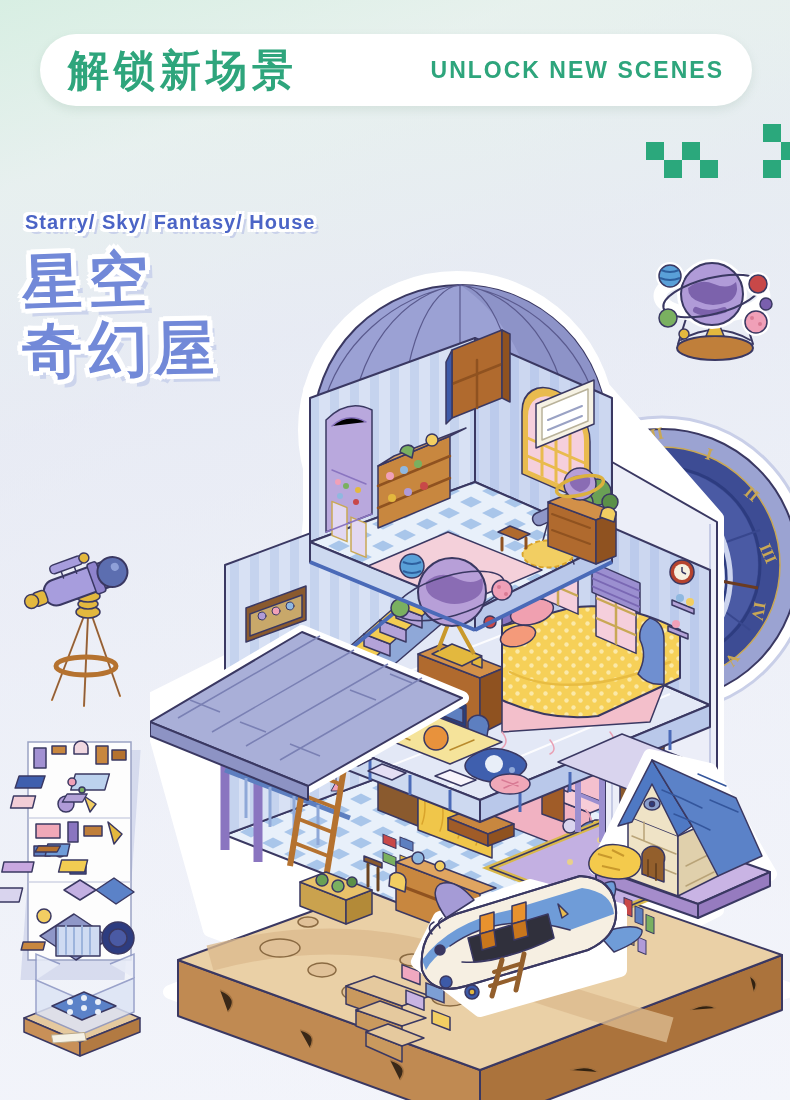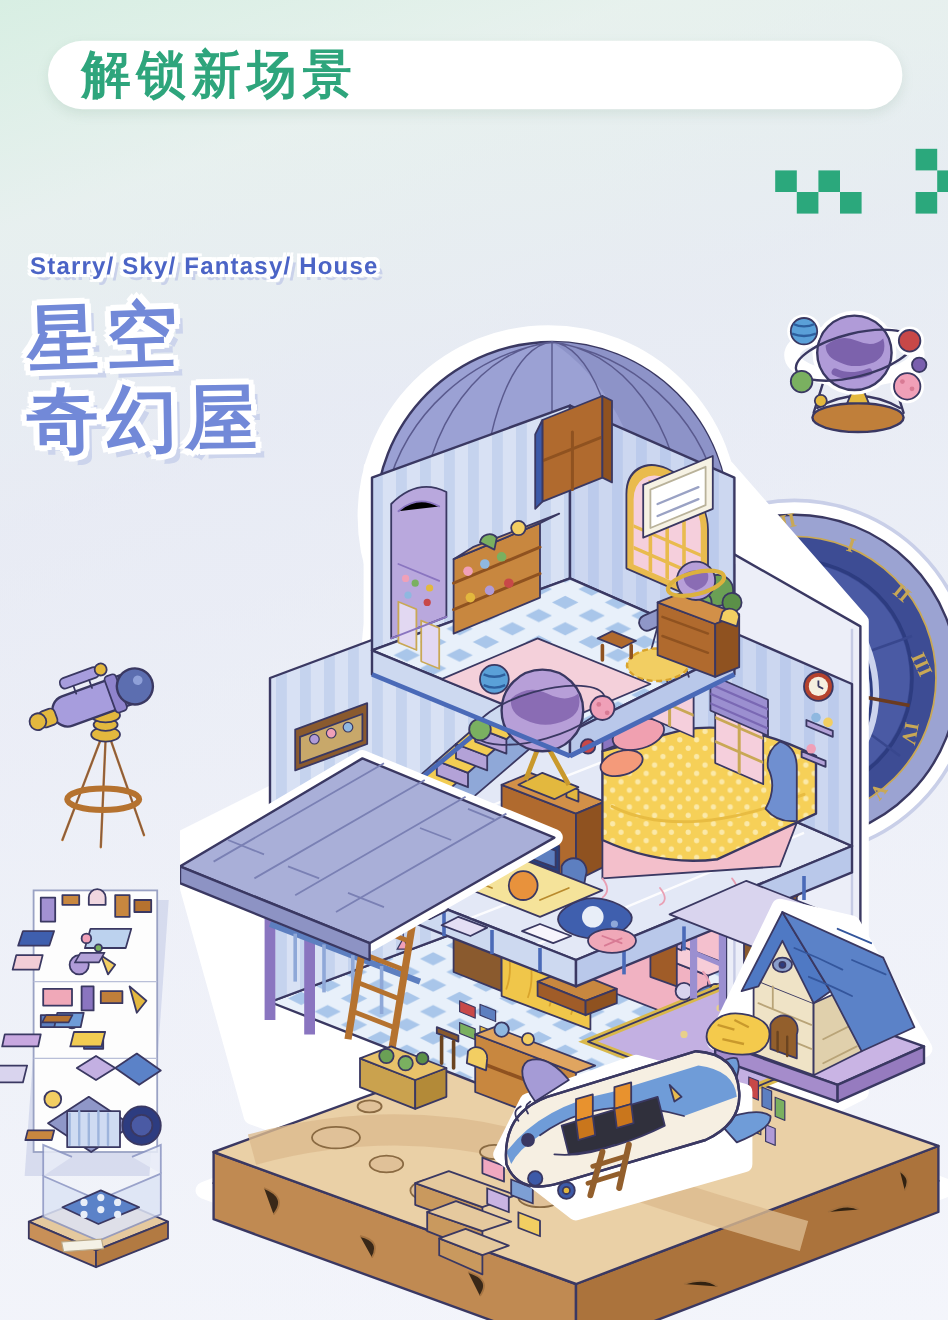--- a/index.html
+++ b/index.html
@@ -6,21 +6,21 @@
   body{
     width:790px;height:1100px;position:relative;overflow:hidden;
     font-family:"Liberation Sans",sans-serif;
     background:
       linear-gradient(160deg, rgba(214,238,226,.9) 0%, rgba(231,240,238,.6) 14%, rgba(230,233,243,.55) 32%, rgba(236,239,247,.5) 55%, rgba(243,245,251,.6) 100%),
       linear-gradient(#e7f3ec 0%, #e9edf5 30%, #eef0f8 60%, #f4f5fb 100%);
   }
   .abs{position:absolute;}
   
   .header-bar{
-    left:40px;top:34px;width:712px;height:57px;background:#fff;border-radius:36px;
+    left:40px;top:34px;width:712px;height:72px;background:#fff;border-radius:36px;
     box-shadow:0 4px 10px rgba(120,160,140,.18);display:flex;align-items:center;justify-content:space-between;
     padding:0 28px;box-sizing:border-box;
   }
   .header-cn{font-size:41px;font-weight:900;color:#2ea57c;letter-spacing:5px;transform:scaleY(1.05);}
   .header-en{font-size:23px;font-weight:900;color:#2ea57c;letter-spacing:2px;}
   .px{width:18px;height:18px;position:absolute;}
   
   .sub-en{
     left:25px;top:211px;font-size:20px;font-weight:900;color:#4b64c6;letter-spacing:1px;
     text-shadow:-3px -3px 0 #fff,3px -3px 0 #fff,-3px 3px 0 #fff,3px 3px 0 #fff,0 -3px 0 #fff,0 3px 0 #fff,-3px 0 0 #fff,3px 0 0 #fff,5px 5px 0 #c9d1ea;
@@ -35,20 +35,21 @@
   .o15{stroke:#3a3862;stroke-width:1.5;stroke-linejoin:round;stroke-linecap:round;}
   .w{stroke:#fff;stroke-width:14;stroke-linejoin:round;stroke-linecap:round;fill:#fff;}
   .thin{stroke:#5a5a8e;stroke-width:1.2;fill:none;}
   .num{font-family:"Liberation Serif",serif;font-weight:bold;fill:#c9a855;font-size:17px;}
 </style>
 </head>
 <body>
 
 <div class="abs header-bar">
   <span class="header-cn">解锁新场景</span>
+  <span class="header-en">UNLOCK NEW SCENES</span>
 </div>
 
 <div>
   <div class="abs px" style="left:646px;top:142px;background:#2ba87c;"></div>
   <div class="abs px" style="left:664px;top:160px;background:#2ba87c;"></div>
   <div class="abs px" style="left:682px;top:142px;background:#2ba87c;"></div>
   <div class="abs px" style="left:700px;top:160px;background:#2ba87c;"></div>
   <div class="abs px" style="left:763px;top:124px;background:#2ba87c;"></div>
   <div class="abs px" style="left:781px;top:142px;background:#2ba87c;"></div>
   <div class="abs px" style="left:763px;top:160px;background:#2ba87c;"></div>

